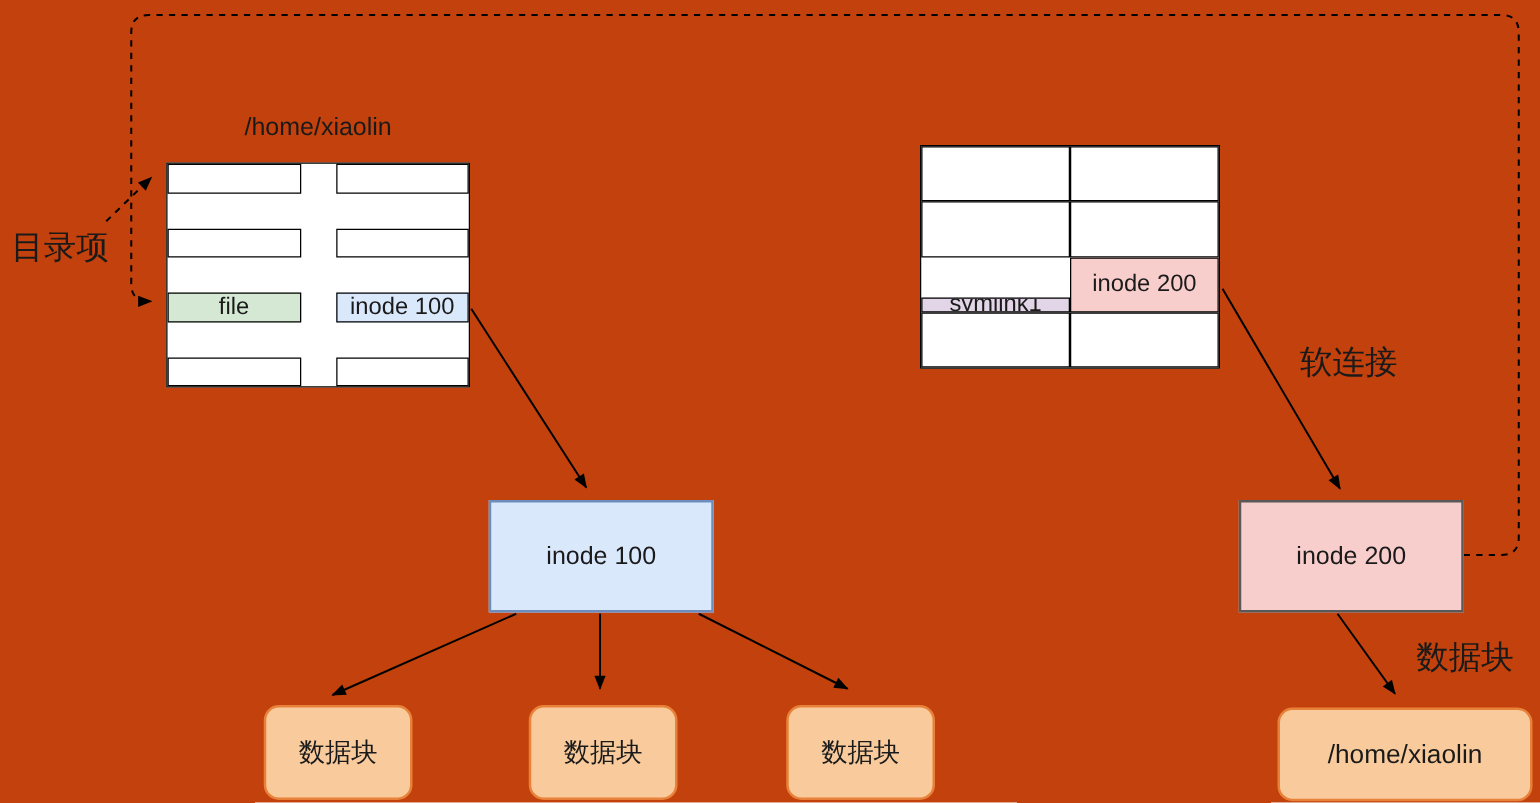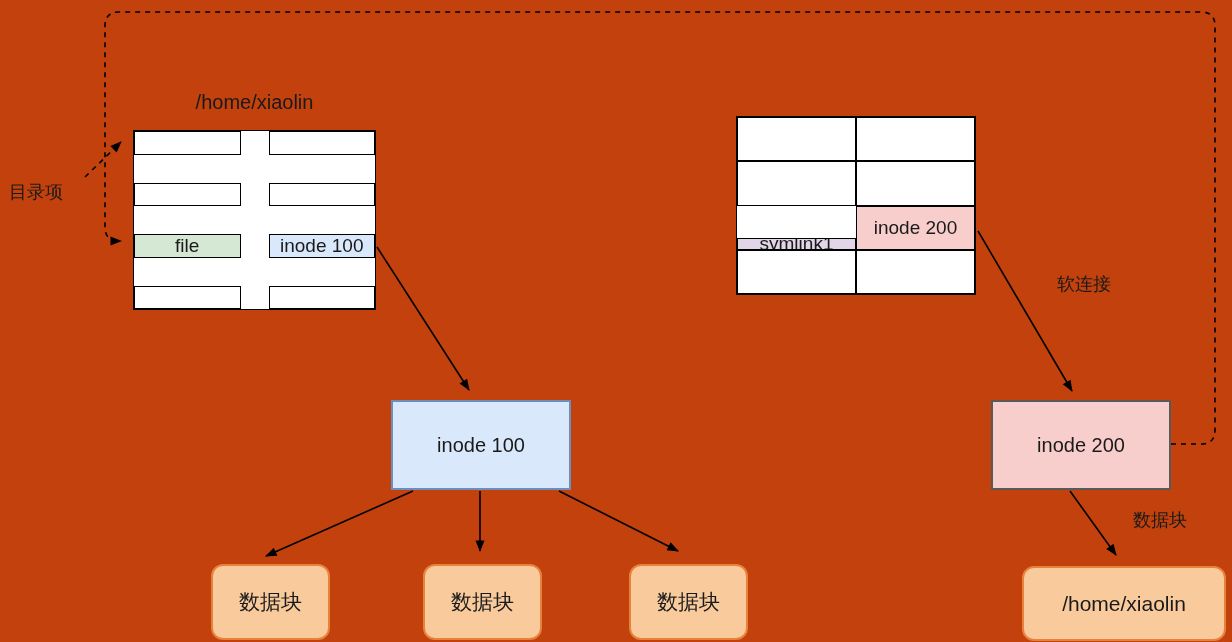--- a/index.html
+++ b/index.html
@@ -44,21 +44,21 @@
   .cell.purple { background: #e1d5e7; margin-top: 32px; }
   .cell.pink   { background: #f8cecc; }
 
   .table-title {
     font-size: 20px;
     text-align: center;
     white-space: nowrap;
   }
 
   .float-label {
-    font-size: 18px;
+    font-size: 26px;
     white-space: nowrap;
   }
 
   .inode-box {
     display: flex;
     align-items: center;
     justify-content: center;
     font-size: 20px;
     box-sizing: border-box;
   }
@@ -129,21 +129,21 @@
     <div class="cell"></div>
     <div class="cell"></div>
     <div class="cell purple">symlink1</div>
     <div class="cell pink">inode 200</div>
     <div class="cell"></div>
     <div class="cell"></div>
   </div>
 
   <div class="abs float-label" style="left:9px; top:180px;">目录项</div>
 
-  <div class="abs float-label" style="left:1040px; top:272px;margin-left:17px;">软连接</div>
+  <div class="abs float-label" style="left:1040px; top:272px;">软连接</div>
 
   <div class="abs float-label" style="left:1133px; top:508px;">数据块</div>
 
   <div class="abs inode-box blue" style="left:391px; top:400px; width:180px; height:90px;">inode 100</div>
 
   <div class="abs inode-box pink" style="left:991px; top:400px; width:180px; height:90px;">inode 200</div>
 
   <div class="abs data-block" style="left:211px; top:564px; width:119px; height:76px;">数据块</div>
   <div class="abs data-block" style="left:423px; top:564px; width:119px; height:76px;">数据块</div>
   <div class="abs data-block" style="left:629px; top:564px; width:119px; height:76px;">数据块</div>

